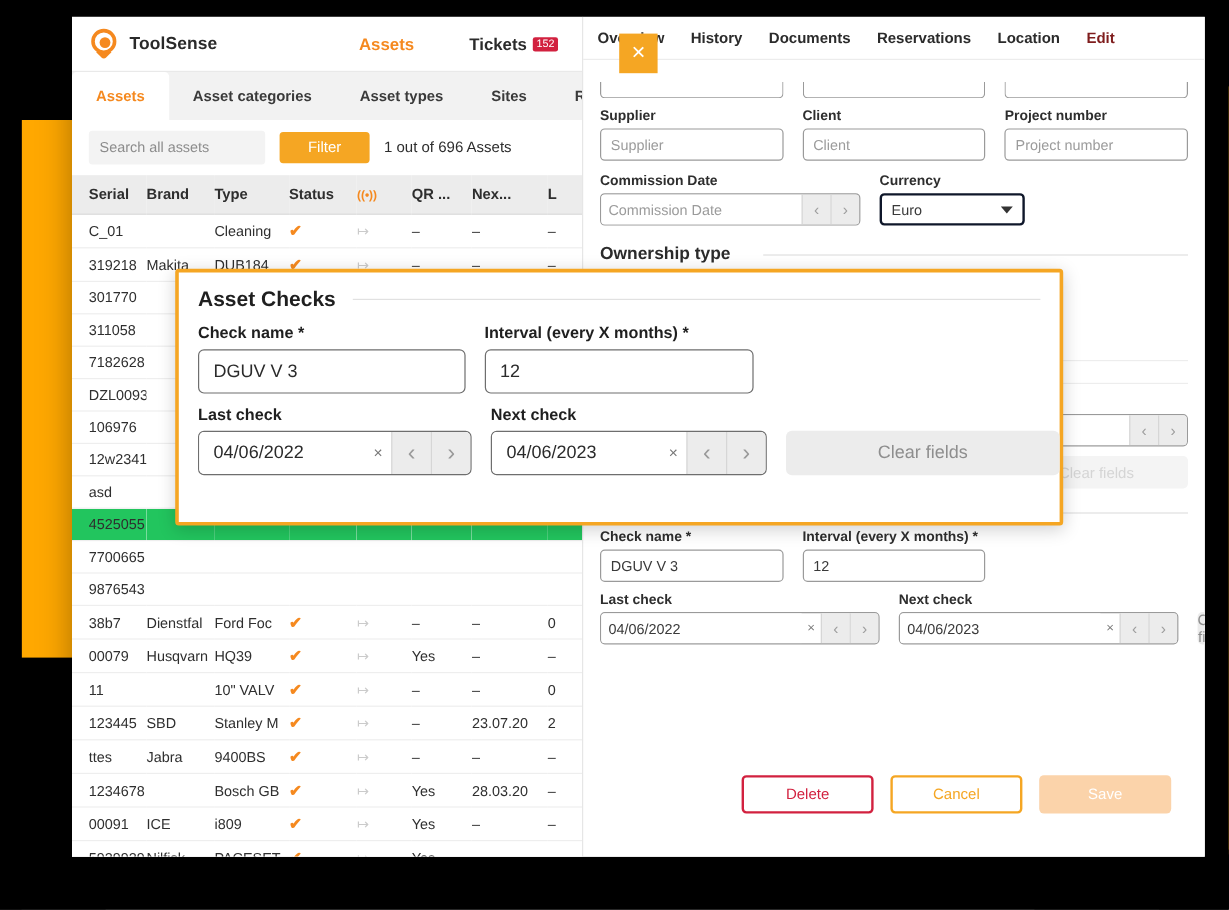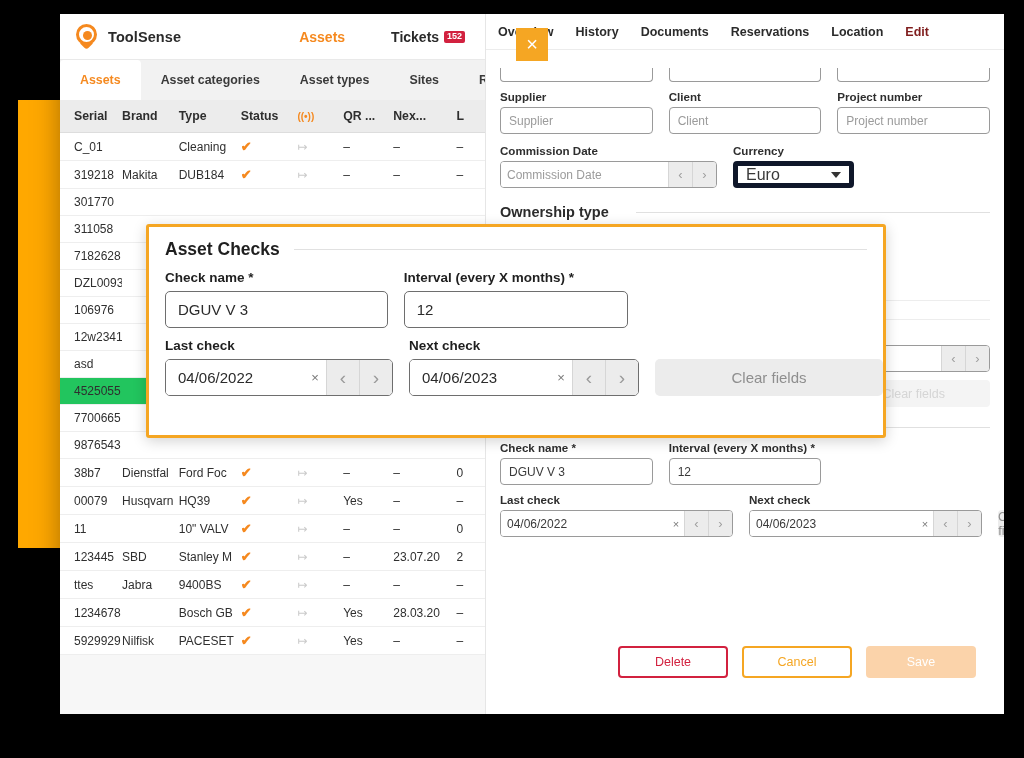--- a/index.html
+++ b/index.html
@@ -68,21 +68,21 @@
   .logo-mark .tail {
     position: absolute; left: 8px; top: 15px;
     width: 9px; height: 9px; background: #F5891F;
     transform: rotate(45deg); border-radius: 0 0 3px 0;
   }
   .logo-text { font-weight: bold; font-size: 14.5px; color: #2a2a2a; margin-left: 9px; letter-spacing: .1px;}
   .topnav { display:flex; align-items:center; margin-left: 118px; gap: 46px;}
   .topnav .nav-assets { color: #F5891F; font-weight: bold; font-size: 14px; }
   .topnav .nav-tickets { color: #2b2b2b; font-weight: bold; font-size: 14px; display:flex; align-items:center; gap:5px;}
   .ticket-badge {
-    background:#D2213F; color:#fff; font-size:9px; font-weight:bold;
+    background:#D2213F; color:#fff; font-size:9px; font-weight:normal;
     border-radius: 2px; padding: 1px 3px 2px; line-height:1;
   }
   .close-btn {
     position:absolute; left: 456px; top: 14px; width: 32px; height: 33px;
     background:#F5A623; display:flex; align-items:center; justify-content:center;
     color:#fff; font-size: 20px; font-weight: 300; cursor:pointer; z-index: 40;
   }
 
   
   .leftpane {
@@ -162,22 +162,22 @@
     flex:1; border:none; outline:none; font-size:12px; padding:0 6px; color:#3a3a3a;
     min-width: 0; font-family:"Liberation Sans",sans-serif;
   }
   .date-group input::placeholder{color:#9b9b9b;}
   .dg-x { width:16px; display:flex; align-items:center; justify-content:center; color:#7a7a7a; font-size:11px; cursor:pointer;}
   .dg-btn {
     width: 24px; background:#ececec; display:flex; align-items:center; justify-content:center;
     color:#9e9e9e; font-size: 13px; border-left:1px solid #d6d6d6; cursor:pointer;
   }
   .sel-group {
-    display:flex; align-items:center; width:100%; height:27px; border:5px solid #0f172a;
-    border-radius:4px; padding: 0 8px; font-size:16px; color:#3a3a3a; justify-content:space-between;
+    display:flex; align-items:center; width:100%; height:27px; border:2px solid #0f172a;
+    border-radius:4px; padding: 0 8px; font-size:12px; color:#3a3a3a; justify-content:space-between;
   }
   .caret { width:0;height:0;border-left:5px solid transparent;border-right:5px solid transparent;border-top:6px solid #333;}
 
   .sect-head { display:flex; align-items:center; gap:27px; margin-top: 16px;}
   .sect-title { font-size: 14.5px; font-weight: bold; color:#2b2b2b; white-space:nowrap;}
   .sect-rule { flex:1; height:1px; background:#e0e0e0;}
 
   .clear-btn {
     background:#ececec; border:none; border-radius:4px; height: 27px; width:100%;
     color:#8e8e8e; font-size:12.5px; cursor:pointer; font-family:"Liberation Sans",sans-serif;
@@ -264,20 +264,25 @@
     <div class="leftpane">
 
       <div class="tabs">
         <div class="tab active">Assets</div>
         <div class="tab">Asset categories</div>
         <div class="tab">Asset types</div>
         <div class="tab">Sites</div>
         <div class="tab">Rese</div>
       </div>
 
+      <div class="toolbar">
+        <input class="search-input" placeholder="Search all assets" style="">
+        <button class="filter-btn">Filter</button>
+        <span class="count-label">1 out of 696 Assets</span>
+      </div>
 
       <table class="assets">
         <thead>
           <tr>
             <th class="col-serial">Serial</th>
             <th class="col-brand">Brand</th>
             <th class="col-type">Type</th>
             <th class="col-status">Status</th>
             <th class="col-sig"><span class="sig-head">((•))</span></th>
             <th class="col-qr">QR ...</th>
@@ -460,20 +465,30 @@
               <td class="col-serial">1234678</td>
               <td class="col-brand"></td>
               <td class="col-type">Bosch GB</td>
               <td class="col-status"><span class="check">✔</span></td>
               <td class="col-sig"><span class="sig-off">↦</span></td>
               <td class="col-qr">Yes</td>
               <td class="col-next">28.03.20</td>
               <td class="col-last">–</td>
             </tr>
             <tr>
+              <td class="col-serial">00091</td>
+              <td class="col-brand">ICE</td>
+              <td class="col-type">i809</td>
+              <td class="col-status"><span class="check">✔</span></td>
+              <td class="col-sig"><span class="sig-off">↦</span></td>
+              <td class="col-qr">Yes</td>
+              <td class="col-next">–</td>
+              <td class="col-last">–</td>
+            </tr>
+            <tr>
               <td class="col-serial">5929929</td>
               <td class="col-brand">Nilfisk</td>
               <td class="col-type">PACESET</td>
               <td class="col-status"><span class="check">✔</span></td>
               <td class="col-sig"><span class="sig-off">↦</span></td>
               <td class="col-qr">Yes</td>
               <td class="col-next">–</td>
               <td class="col-last">–</td>
             </tr>
           </tbody>

